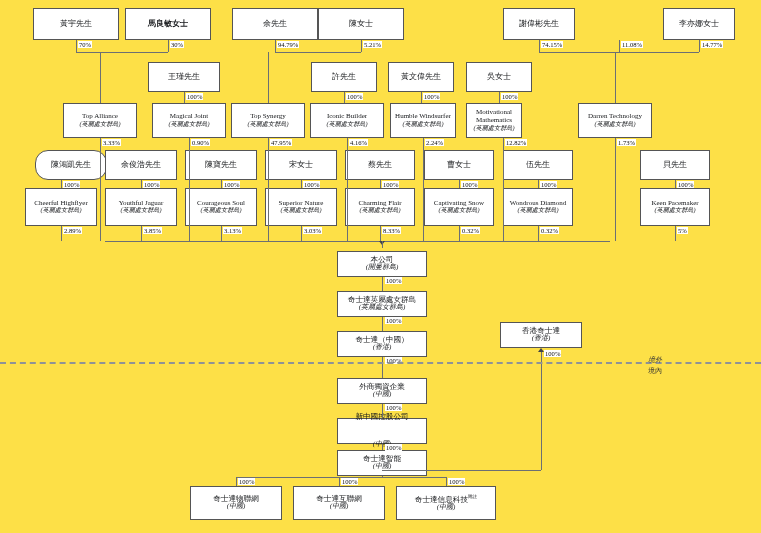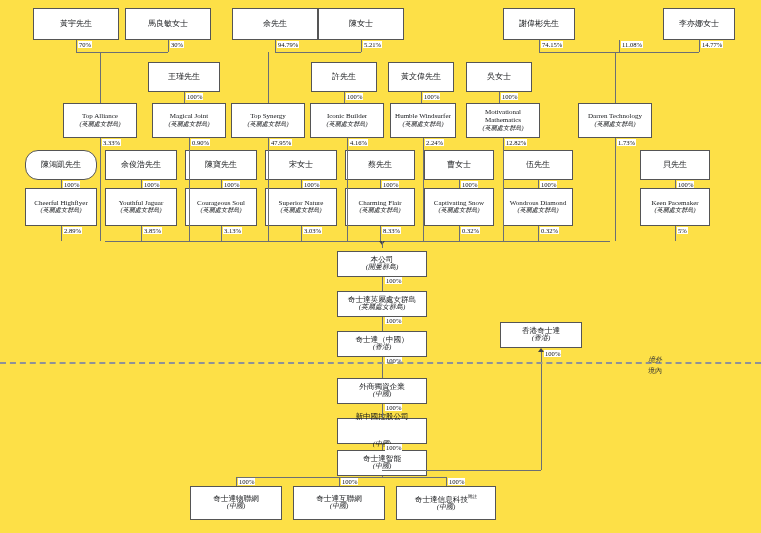--- a/index.html
+++ b/index.html
@@ -37,21 +37,21 @@
 
   .note{font-size:4.6px;vertical-align:super;}
 </style>
 </head>
 <body>
 
 <div id="chart">
     <div class="box t-person" style="left: 33px; top: 8px; width: 86px; height: 32px;">
       <span class="n">黃宇先生</span>
     </div>
-    <div class="box t-person" style="left: 125px; top: 8px; width: 86px; height: 32px;">
+    <div class="box t-person" style="left: 125px; top: 8px; width: 86px; height: 32px; font-weight: bold;">
       <span class="n">馬良敏女士</span>
     </div>
     <div class="box t-person" style="left: 232px; top: 8px; width: 86px; height: 32px;">
       <span class="n">余先生</span>
     </div>
     <div class="box t-person" style="left: 318px; top: 8px; width: 86px; height: 32px;">
       <span class="n">陳女士</span>
     </div>
     <div class="box t-person" style="left: 503px; top: 8px; width: 72px; height: 32px;">
       <span class="n">謝偉彬先生</span>
@@ -84,29 +84,29 @@
       <span class="sub">(英屬處女群島)</span>
     </div>
     <div class="box t-co" style="left: 310px; top: 103px; width: 74px; height: 35px;">
       <span class="n">Iconic Builder</span>
       <span class="sub">(英屬處女群島)</span>
     </div>
     <div class="box t-co" style="left: 390px; top: 103px; width: 66px; height: 35px;">
       <span class="n">Humble Windsurfer</span>
       <span class="sub">(英屬處女群島)</span>
     </div>
-    <div class="box t-co" style="left: 466px; top: 103px; width: 74px; height: 35px;">
+    <div class="box t-co" style="left: 466px; top: 103px; width: 56px; height: 35px;">
       <span class="n">Motivational Mathematics</span>
       <span class="sub">(英屬處女群島)</span>
     </div>
     <div class="box t-co" style="left: 578px; top: 103px; width: 74px; height: 35px;">
       <span class="n">Darren Technology</span>
       <span class="sub">(英屬處女群島)</span>
     </div>
-    <div class="box t-person" style="left: 25px; top: 150px; width: 72px; height: 30px; border-radius: 13px;">
+    <div class="box t-person" style="left: 35px; top: 150px; width: 72px; height: 30px; border-radius: 13px;">
       <span class="n">陳鴻凱先生</span>
     </div>
     <div class="box t-person" style="left: 105px; top: 150px; width: 72px; height: 30px;">
       <span class="n">余俊浩先生</span>
     </div>
     <div class="box t-person" style="left: 185px; top: 150px; width: 72px; height: 30px;">
       <span class="n">陳寶先生</span>
     </div>
     <div class="box t-person" style="left: 265px; top: 150px; width: 72px; height: 30px;">
       <span class="n">宋女士</span>

